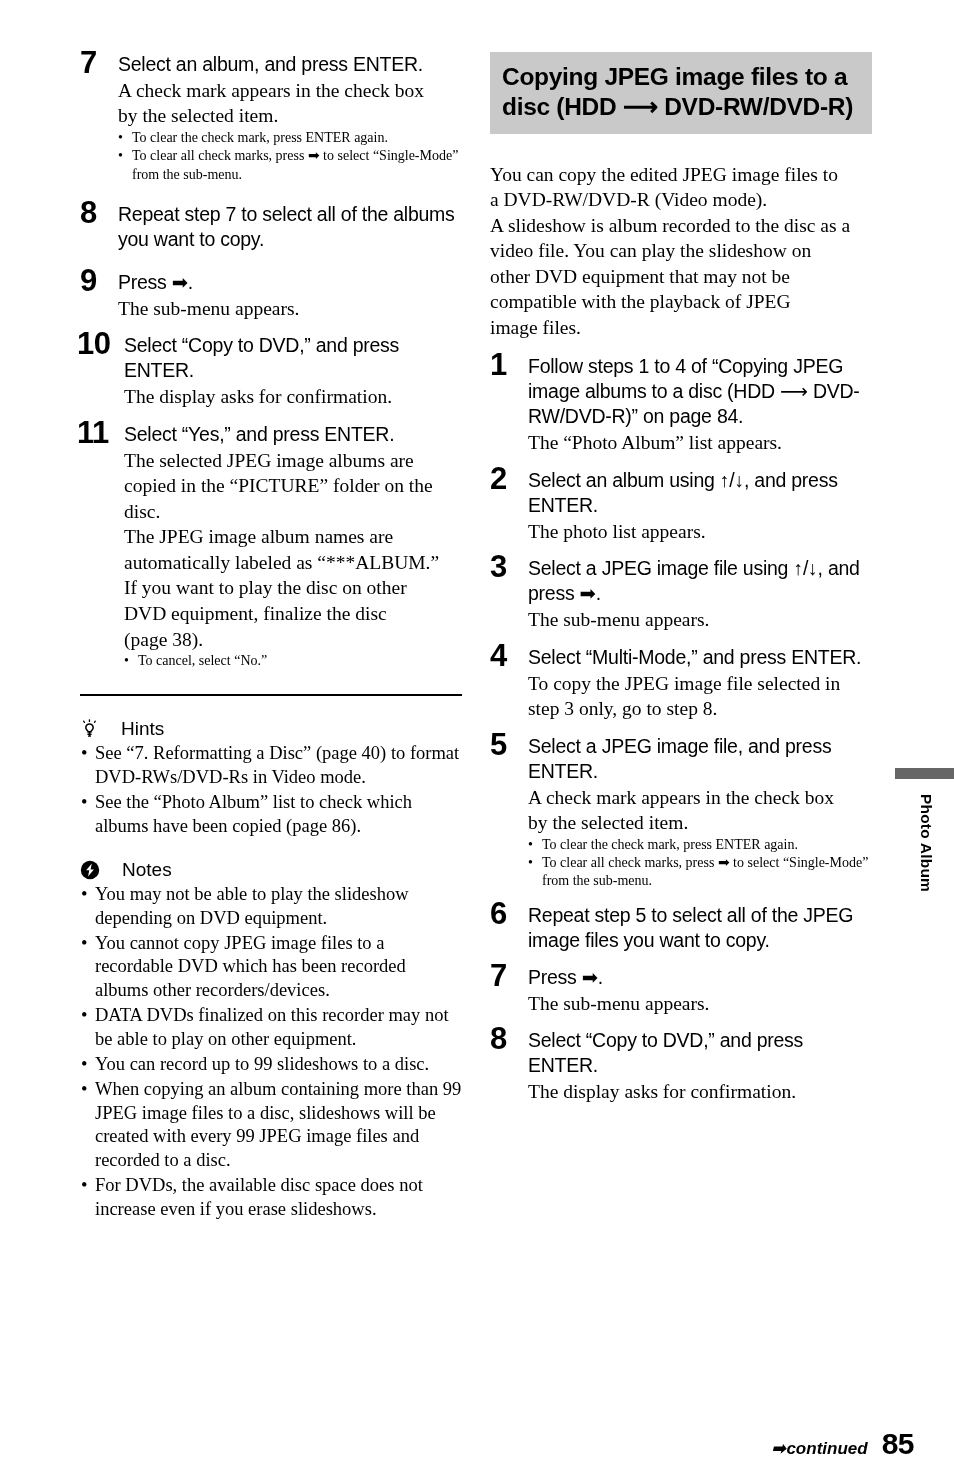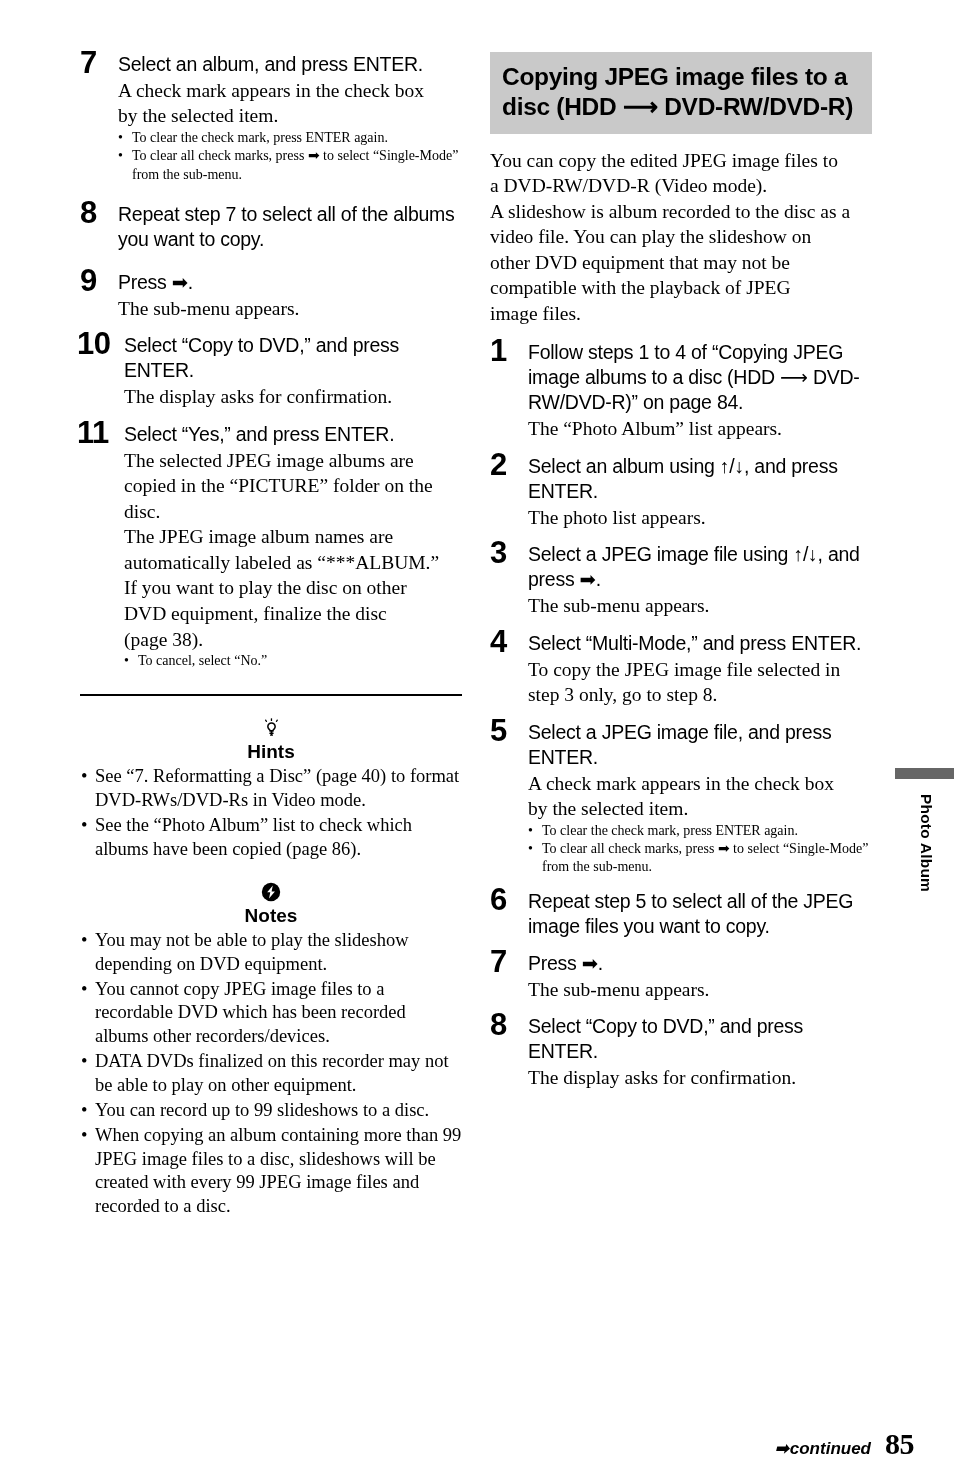--- a/index.html
+++ b/index.html
@@ -24,21 +24,21 @@
     position: absolute;
     top: 52px;
   }
   .col-left  { left: 80px;  width: 382px; }
   .col-right { left: 490px; width: 382px; }
 
   
   .section-band {
     background: #c9c9c9;
     padding: 10px 12px 12px 12px;
-    margin-bottom: 14px;
+    margin-bottom: 28px;
   }
   .section-band h1 {
     font-family: "Liberation Sans", sans-serif;
     font-weight: bold;
     font-size: 24.5px;
     line-height: 1.22;
     letter-spacing: -0.3px;
   }
 
   
@@ -106,26 +106,25 @@
   .divider {
     border: 0;
     border-top: 2px solid #000;
     margin: 24px 0 22px 0;
   }
 
   
   .callout-head {
     display: flex;
     align-items: center;
-    gap: 3px;
-    font-family: "Liberation Sans", sans-serif;
-    font-weight: bold;
+    gap: 22px;
+    font-family: "Liberation Sans", sans-serif;
+    font-weight: normal;
     font-size: 19px;
     margin-bottom: 2px;
-    flex-direction: column;
   }
   .callout-list {
     list-style: none;
     font-size: 18.5px;
     line-height: 1.29;
   }
   .callout-list > li {
     position: relative;
     padding-left: 15px;
     margin-bottom: 1px;
@@ -176,21 +175,21 @@
   .footer .cont {
     font-family: "Liberation Sans", sans-serif;
     font-style: italic;
     font-weight: bold;
     font-size: 17px;
     display: flex;
     align-items: center;
     gap: 1px;
   }
   .footer .pageno {
-    font-family: Liberation Serif, serif;
+    font-family: Liberation Sans, sans-serif;
     font-weight: bold;
     font-size: 30px;
     letter-spacing: -0.5px;
   }
 
   .arrow-r { font-size: 0.98em; line-height: 1; }
 </style>
 </head>
 <body>
 
@@ -288,20 +287,21 @@
           <path d="M11.8 3.6 6.2 10.3h3.1L8.0 16.6l5.9-7.1h-3.3z" fill="#fff"></path>
         </svg>
         <span>Notes</span>
       </div>
       <ul class="callout-list">
         <li>You may not be able to play the slideshow depending on DVD equipment.</li>
         <li>You cannot copy JPEG image files to a recordable DVD which has been recorded albums other recorders/devices.</li>
         <li>DATA DVDs finalized on this recorder may not be able to play on other equipment.</li>
         <li>You can record up to 99 slideshows to a disc.</li>
         <li>When copying an album containing more than 99 JPEG image files to a disc, slideshows will be created with every 99 JPEG image files and recorded to a disc.</li>
+        <li>For DVDs, the available disc space does not increase even if you erase slideshows.</li>
       </ul>
     </div>
 
   </div>
 
   <div class="col col-right">
 
     <div class="section-band">
       <h1>
         <span class="ln">Copying JPEG image files to a</span>

